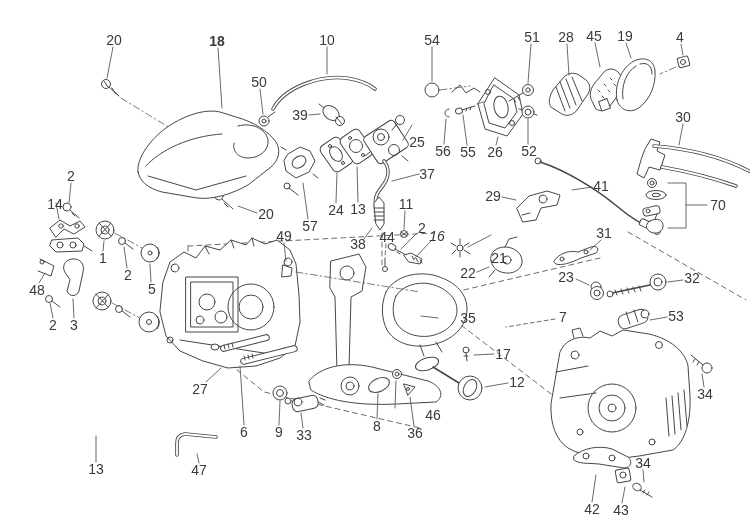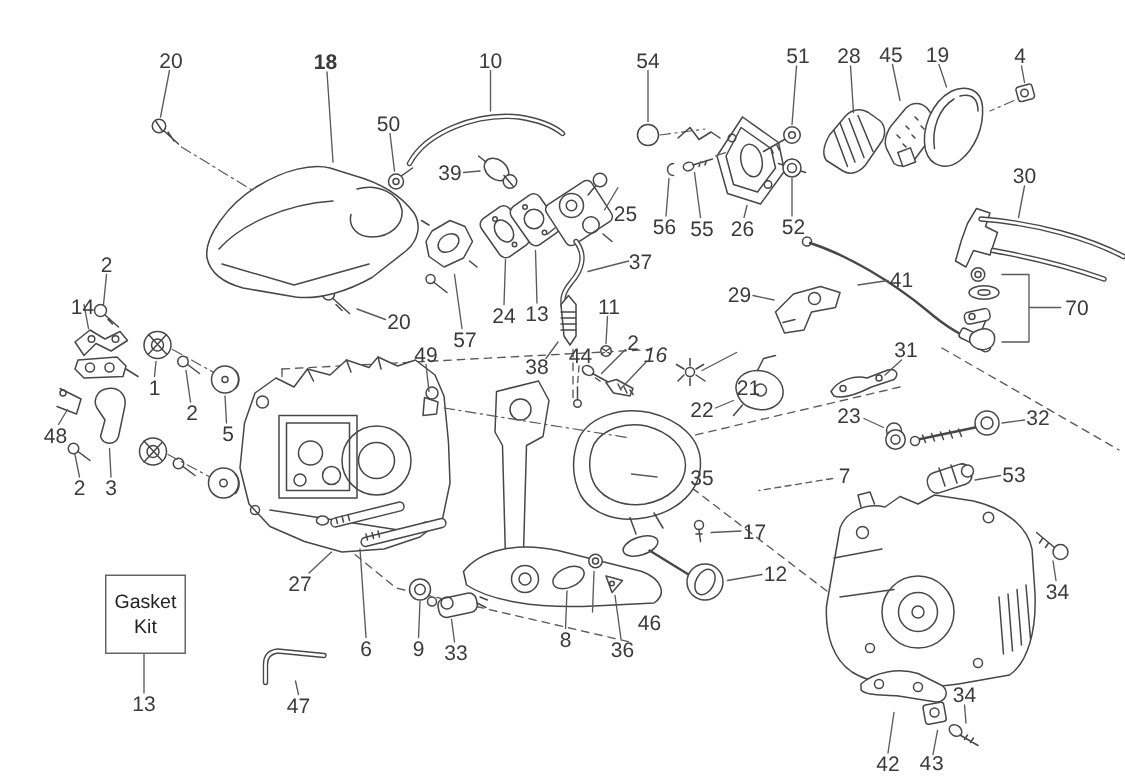--- a/index.html
+++ b/index.html
@@ -511,21 +511,18 @@
       <span class="part-label" style="left: 395px; top: 415px; margin-left: 38px;">46</span>
       <span class="part-label" style="left: 377px; top: 426px;">8</span>
       <span class="part-label" style="left: 415px; top: 433px;">36</span>
       <span class="part-label" style="left: 244px; top: 432px;">6</span>
       <span class="part-label" style="left: 279px; top: 432px;">9</span>
       <span class="part-label" style="left: 304px; top: 435px;">33</span>
       <span class="part-label" style="left: 643px; top: 463px;">34</span>
       <span class="part-label" style="left: 199px; top: 470px;">47</span>
       <span class="part-label" style="left: 96px; top: 469px;">13</span>
       <span class="part-label" style="left: 592px; top: 509px;">42</span>
-      <span class="part-label" style="left: 621px; top: 510px; font-family: Liberation Mono, monospace;">43</span>
+      <span class="part-label" style="left: 621px; top: 510px;">43</span>
     </div>
 
-<div class="gasket-box">
-  <span>Gasket Kit</span>
+
+
 </div>
 
-
-</div>
-
 </body></html>

